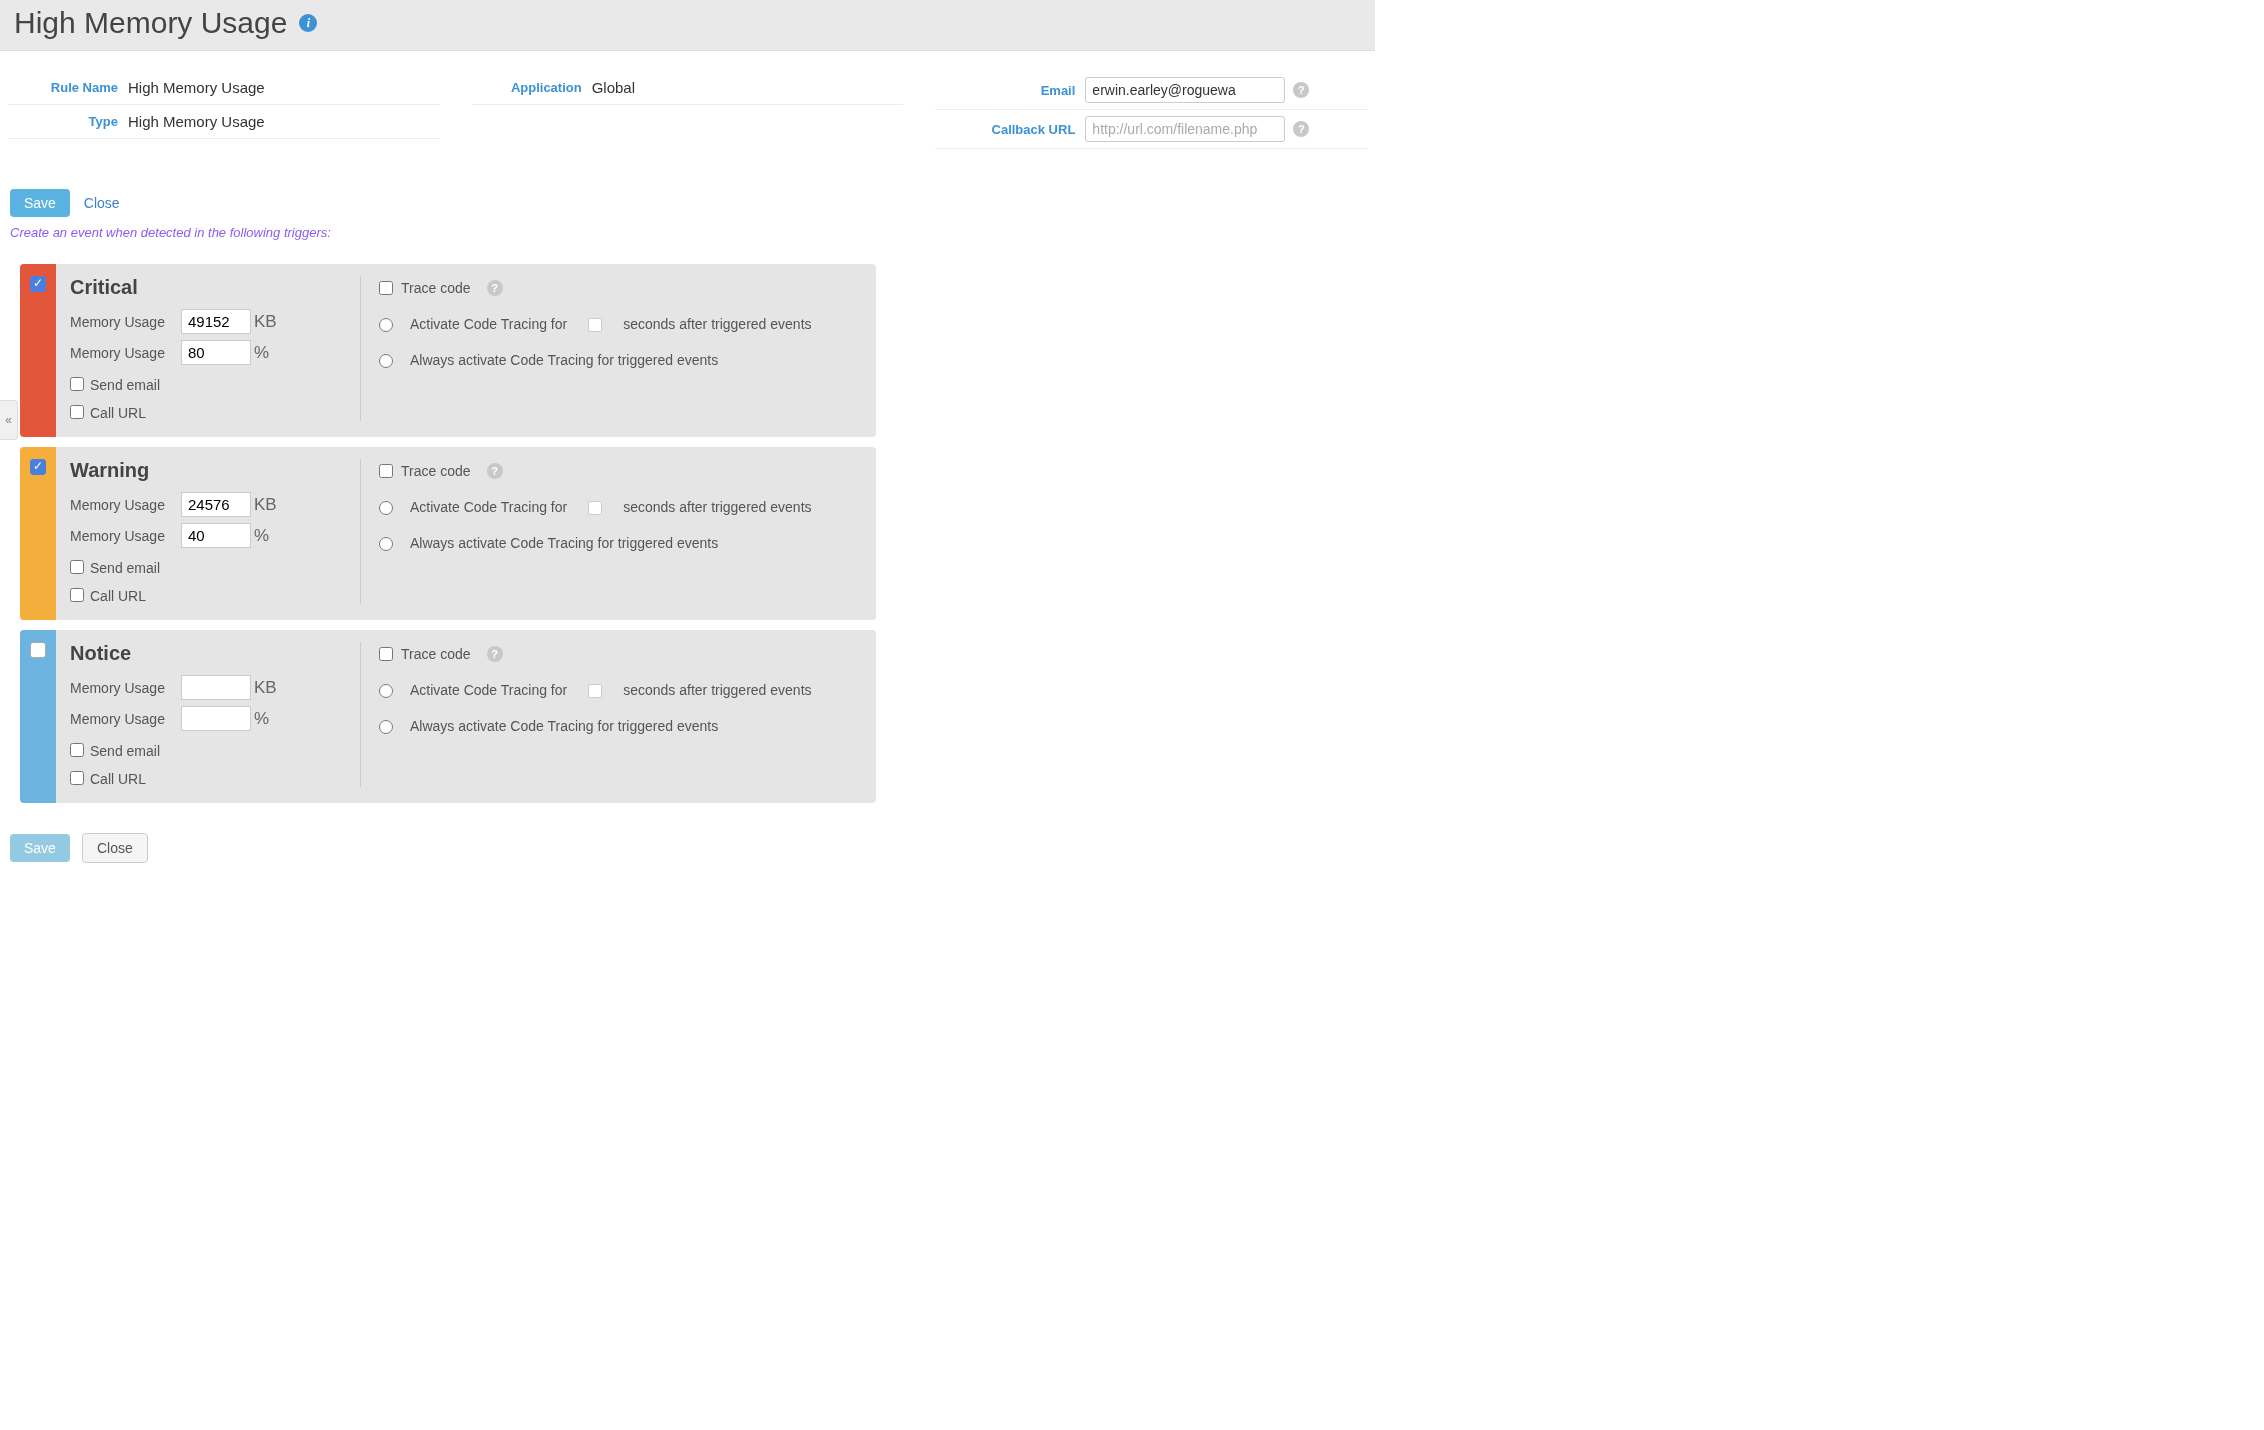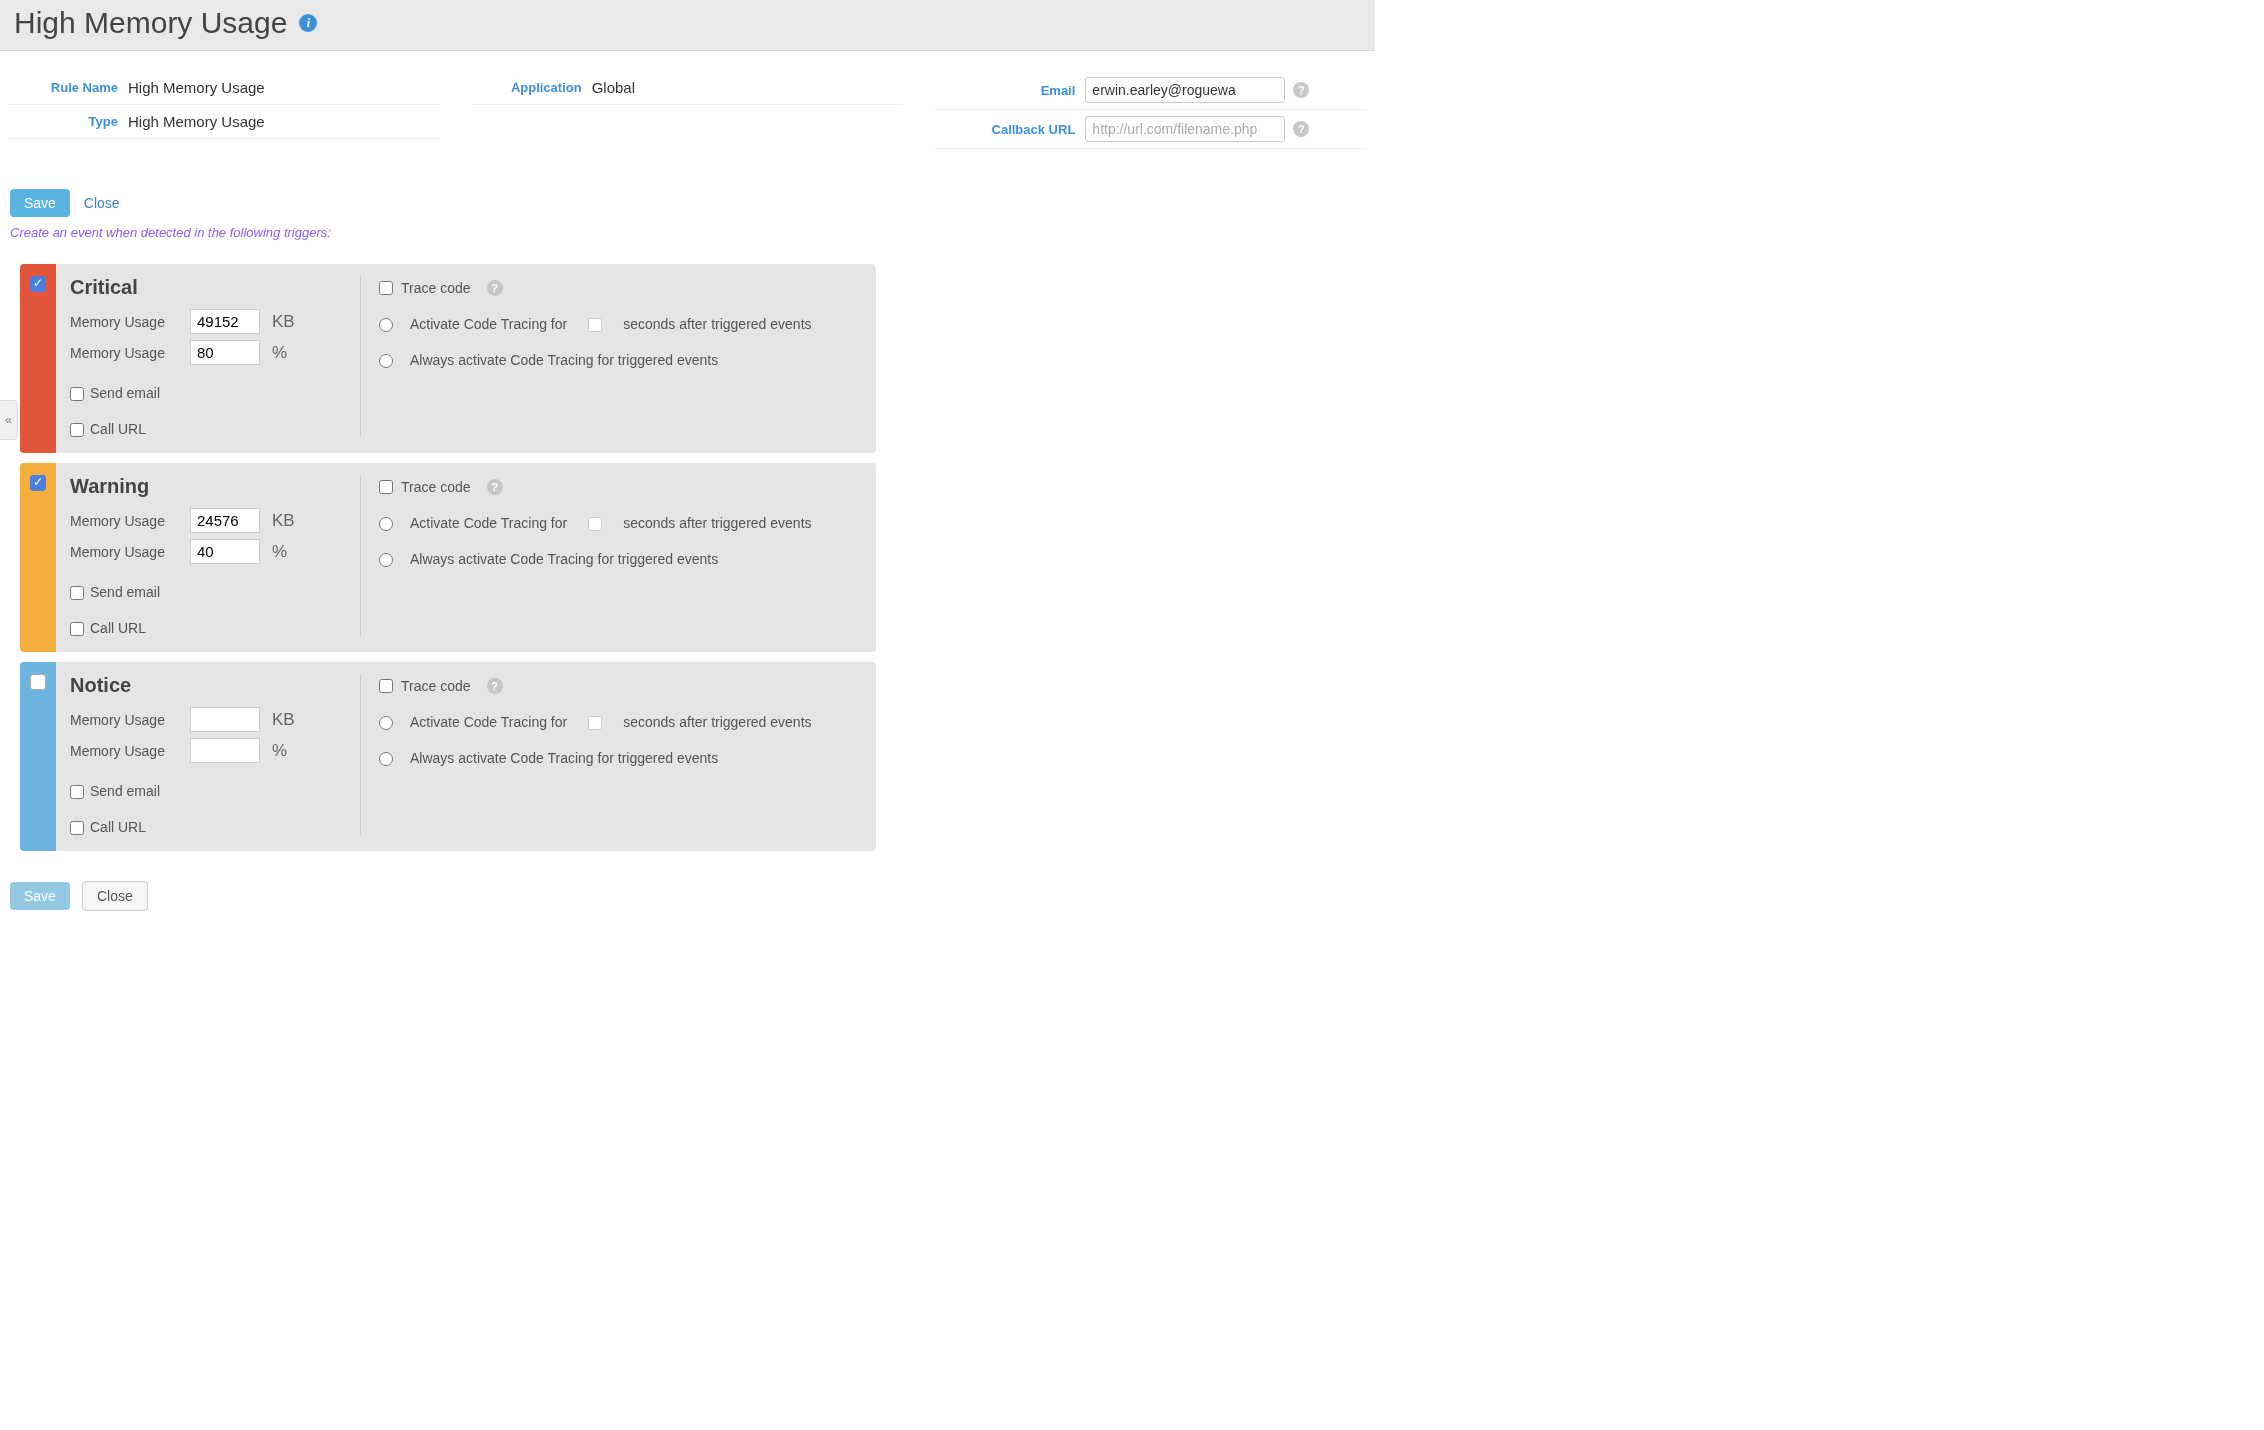--- a/index.html
+++ b/index.html
@@ -112,25 +112,25 @@
   .stripe-notice   { background: #6DB4E0; }
   .stripe input[type=checkbox]{
     width:16px;height:16px;border-radius:3px;border:1px solid #aaa;appearance:none;background:#fff;cursor:pointer;position:relative;
   }
   .stripe input[type=checkbox]:checked{ background:#4a7fe0; border-color:#4a7fe0;}
   .stripe input[type=checkbox]:checked::after{content:"✓";color:#fff;font-size:12px;position:absolute;left:2px;top:-1px;}
 
   .trigger-body { display:flex; flex:1; padding: 12px 18px 16px 14px; gap: 30px; }
   .trigger-left { width: 260px; flex-shrink:0; }
   .trigger-title { font-size: 20px; font-weight: 700; color:#444; margin-bottom: 10px;}
-  .field-line { display:flex; align-items:center; margin-top:6px; gap:12px; }
+  .field-line { display:flex; align-items:center; margin-top:6px; gap:3px; }
   .field-line label { font-size: 14px; color:#555; width: 108px; }
   .small-input { width: 70px; border:1px solid #ccc; border-radius:0; padding:3px 6px; font-size:15px;}
   .unit { font-size:17px; color:#666; width:24px; }
-  .chk-line { display:flex; align-items:flex-end; gap:6px; margin-top:20px; font-size:14px; color:#555;}
+  .chk-line { display:flex; align-items:flex-start; gap:6px; margin-top:12px; font-size:14px; color:#555;}
   .chk-line input, .radio-line input, .trace-line input { width:14px; height:14px; }
 
   .trigger-right { flex:1; border-left:1px solid #ccc; padding-left:18px; padding-top:4px;}
   .trace-line { display:flex; align-items:center; gap:8px; font-size:14px; color:#555;}
   .radio-group { margin-top:20px; }
   .radio-line { display:flex; align-items:flex-end; gap:17px; font-size:14px; color:#555; margin-top:20px;}
   .radio-line input[type=radio]{ accent-color:#888; }
   .inline-input { width:56px; border:1px solid #ccc; border-radius:2px; padding:2px 4px; margin:0 4px; font-size:14px;}
 
   .bottom-actions { padding: 20px 10px; display:flex; gap:12px; align-items:center;}

